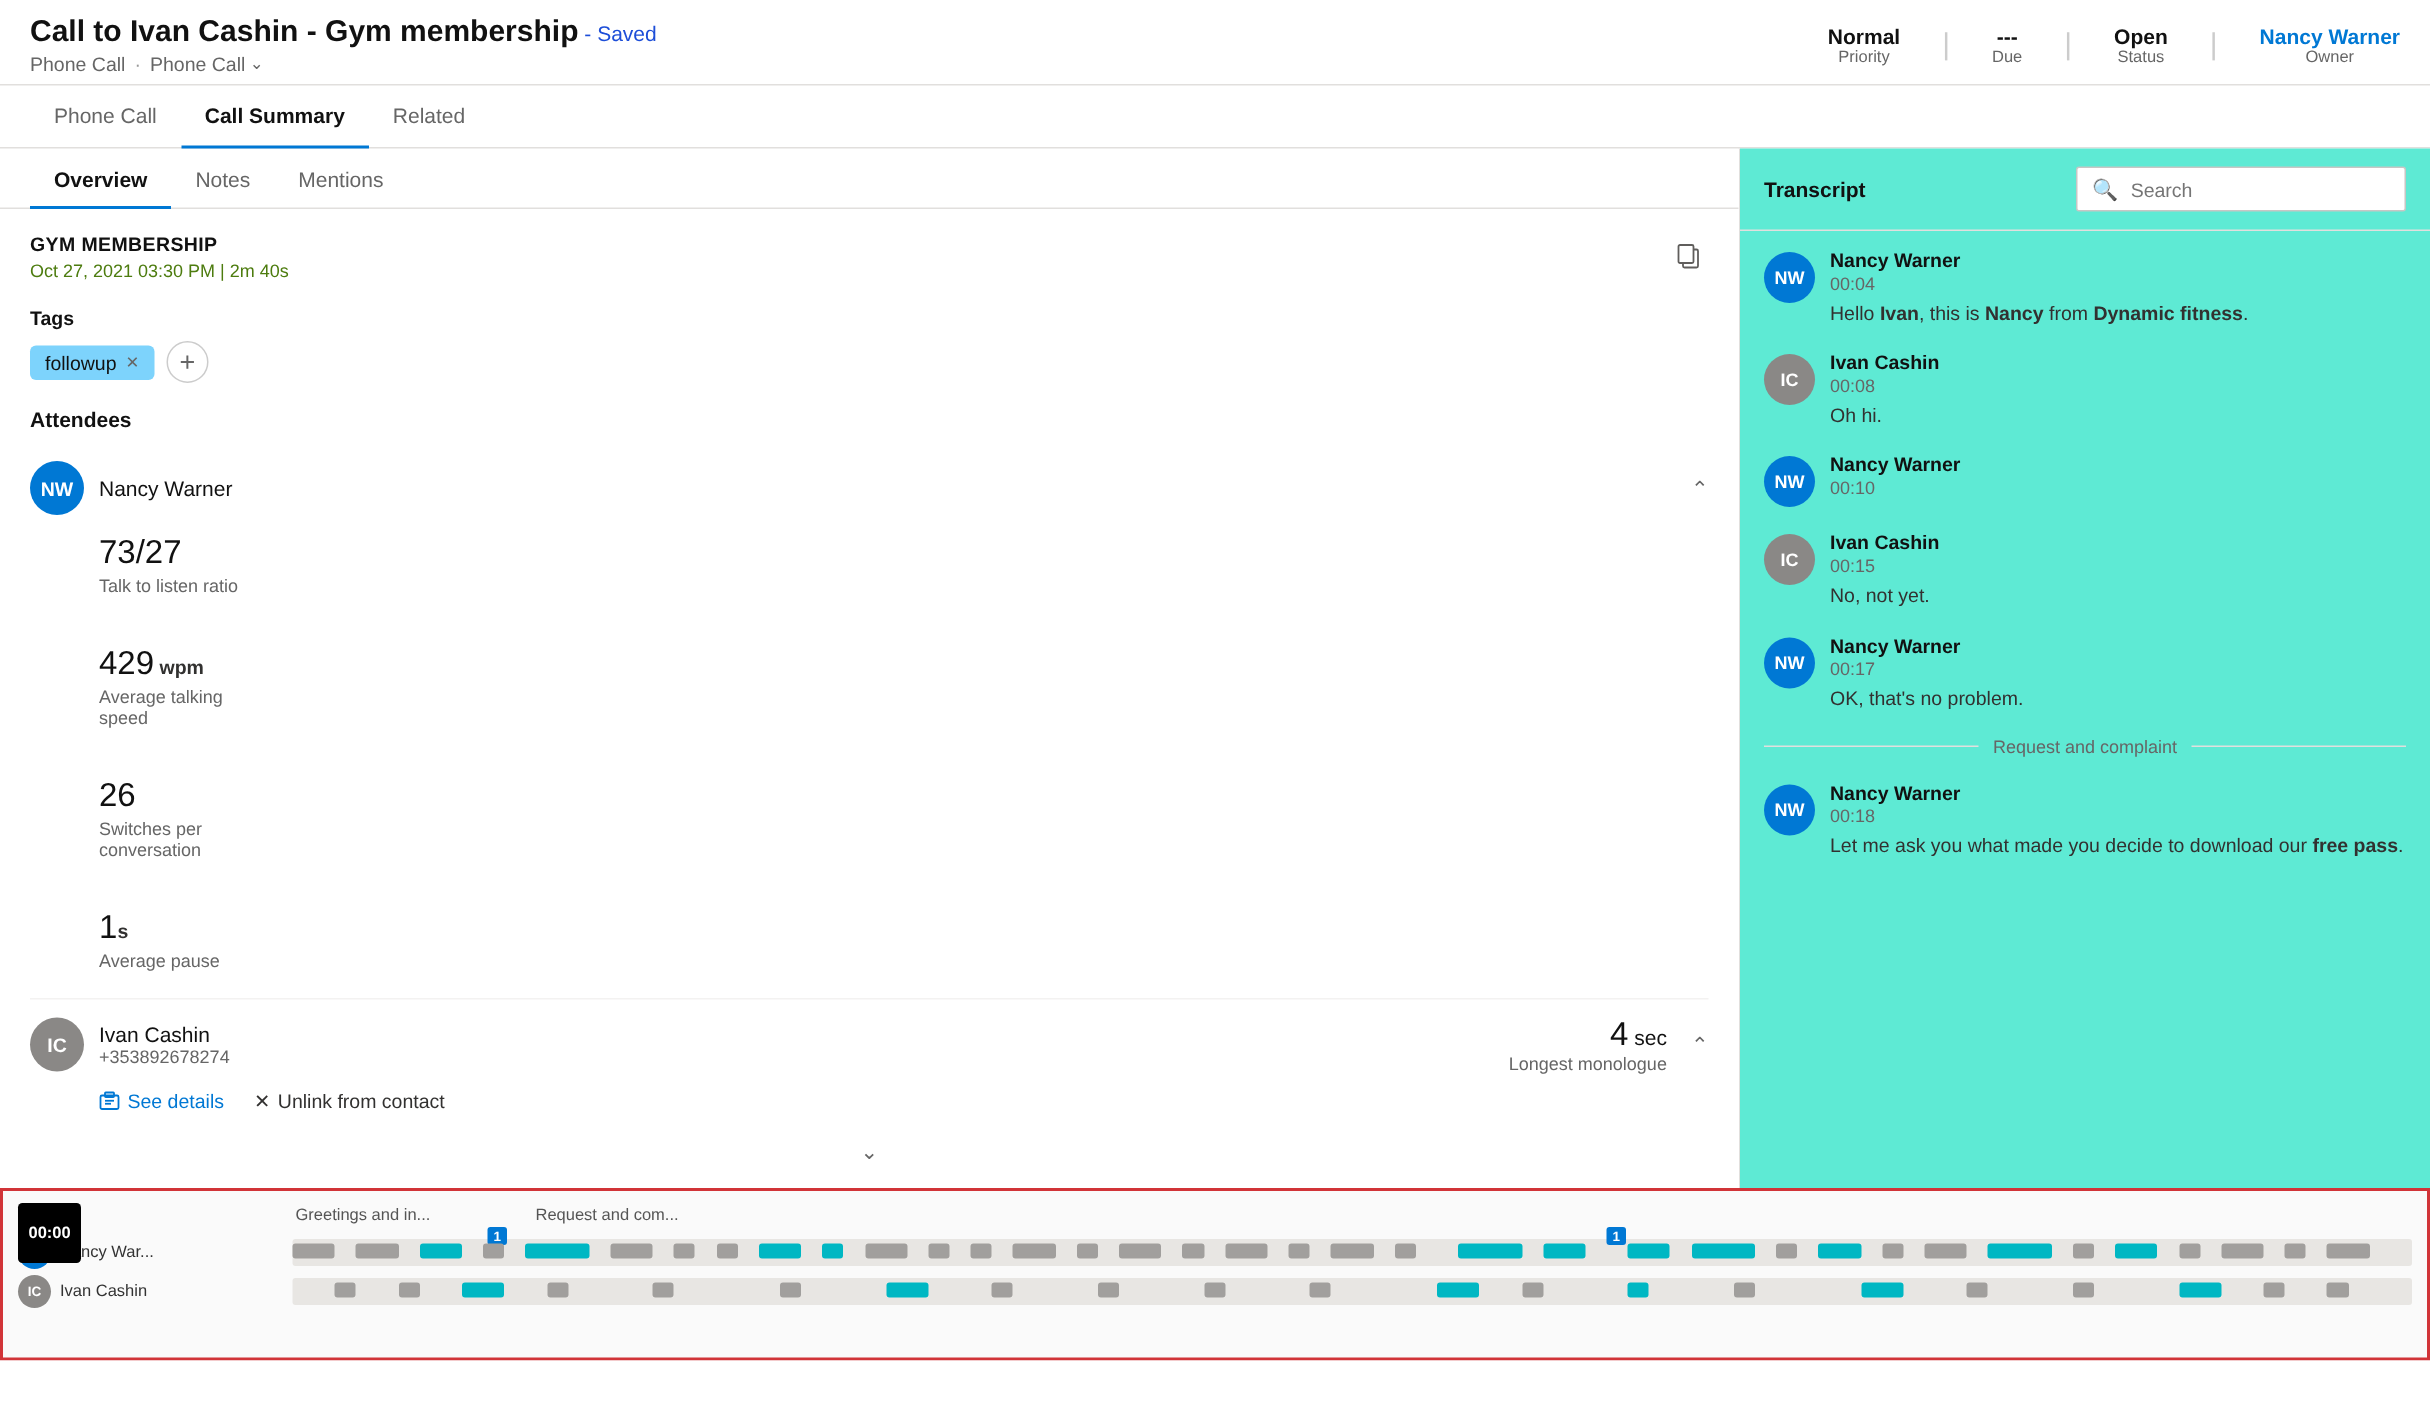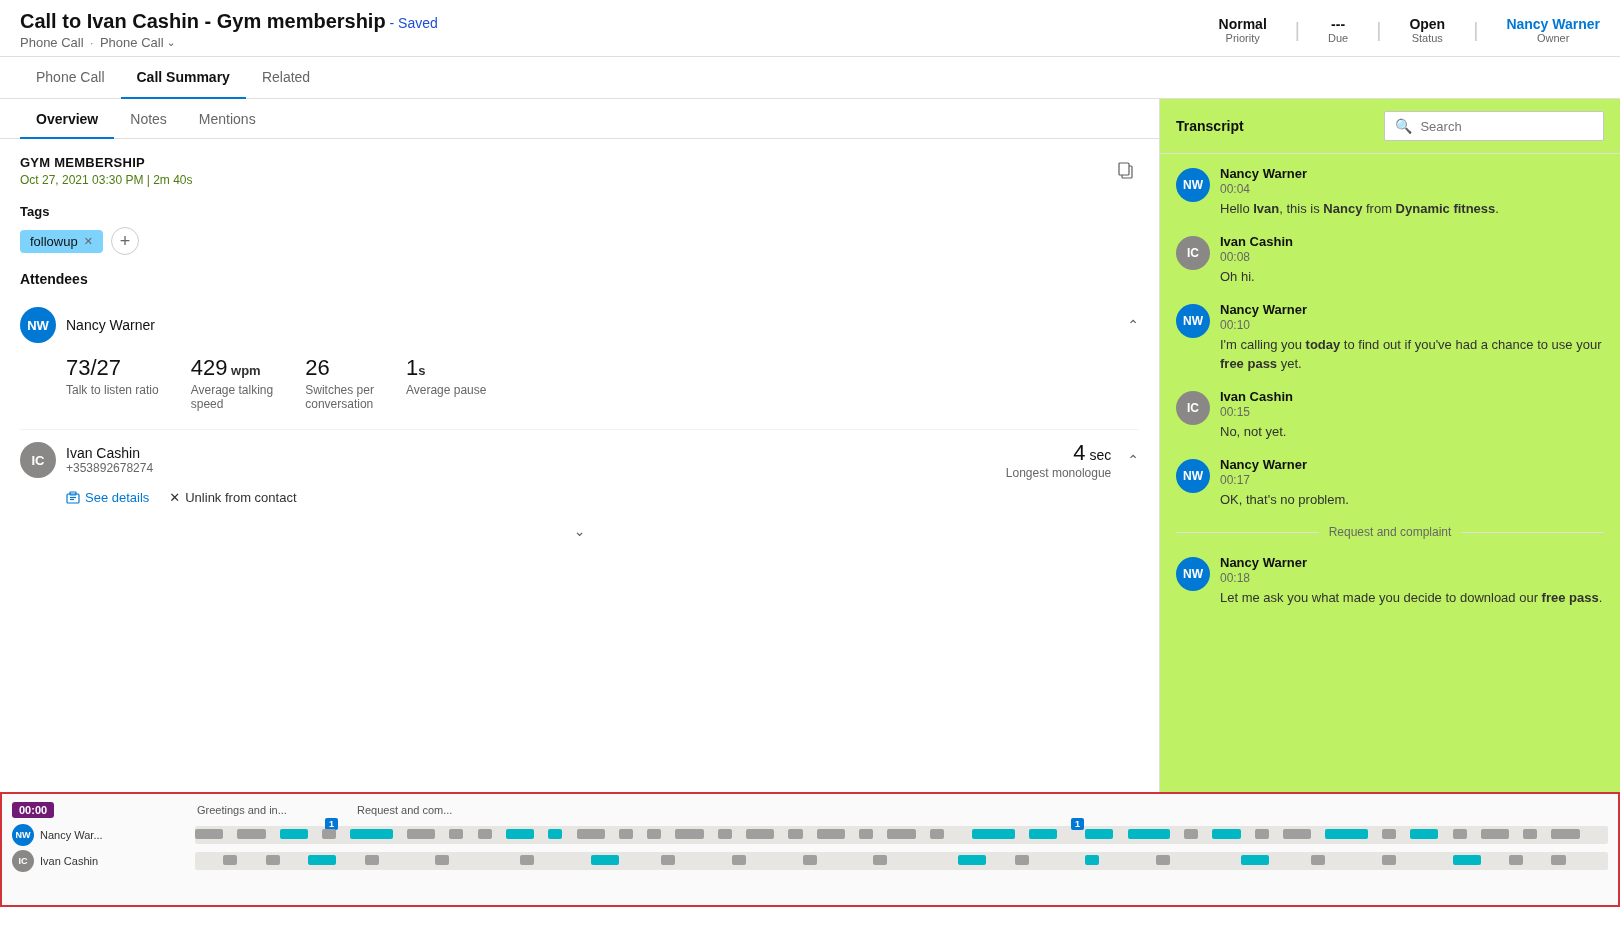--- a/index.html
+++ b/index.html
@@ -172,20 +172,21 @@
       flex-shrink: 0;
     }
     .avatar-blue { background: #0078d4; }
     .avatar-gray { background: #8a8886; }
     .attendee-name { font-size: 14px; font-weight: 500; color: #111; }
     .chevron-btn { background: none; border: none; cursor: pointer; font-size: 14px; color: #666; }
 
     .stats-grid {
       display: flex; gap: 32px;
       padding: 12px 0 8px 46px;
+      flex-direction: column;
     }
     .stat-item {}
     .stat-value { font-size: 22px; font-weight: 400; color: #111; }
     .stat-unit { font-size: 13px; font-weight: 600; }
     .stat-label { font-size: 12px; color: #666; margin-top: 2px; }
 
     .attendee-row-2 {
       padding: 10px 0;
       border-top: 1px solid #f3f2f1;
     }
@@ -210,21 +211,21 @@
     }
 
     .chevron-down-section {
       display: flex; justify-content: center; padding: 8px 0;
       cursor: pointer; color: #666; font-size: 14px;
     }
 
     
     .right-panel {
       width: 460px;
-      background: #bef264;
+      background: #5eead4;
       display: flex;
       flex-direction: column;
     }
     .transcript-header {
       display: flex; align-items: center; justify-content: space-between;
       padding: 12px 16px;
       border-bottom: 1px solid #e1dfdd;
     }
     .transcript-title { font-size: 14px; font-weight: 600; color: #111; }
     .search-box {
@@ -490,21 +491,20 @@
           <div class="msg-time">00:08</div>
           <div class="msg-text">Oh hi.</div>
         </div>
       </div>
 
       <div class="transcript-msg">
         <div class="msg-avatar avatar-blue">NW</div>
         <div class="msg-body">
           <div class="msg-name">Nancy Warner</div>
           <div class="msg-time">00:10</div>
-          <div class="msg-text">I'm calling you <b>today</b> to find out if you've had a chance to use your <b>free pass</b> yet.</div>
         </div>
       </div>
 
       <div class="transcript-msg">
         <div class="msg-avatar avatar-gray">IC</div>
         <div class="msg-body">
           <div class="msg-name">Ivan Cashin</div>
           <div class="msg-time">00:15</div>
           <div class="msg-text">No, not yet.</div>
         </div>
@@ -535,21 +535,21 @@
       </div>
 
     </div>
   </div>
 </div>
 
 <div class="bottom-timeline">
   <div style="position:relative; padding: 0 10px 4px 10px; display:flex; align-items:flex-start; gap:0;">
 
     <div style="position:absolute; left:10px; top:0; z-index:2;">
-      <div style="background:#701a75;color:#fff;font-size:11px;font-weight:700;padding:2px 7px;border-radius:3px;">00:00</div>
+      <div style="background:#000000;color:#fff;font-size:11px;font-weight:700;padding:14px 7px;border-radius:3px;">00:00</div>
     </div>
 
     <div style="width:185px;flex-shrink:0;"></div>
     <div style="display:flex;flex:1;">
       <div style="width:160px;font-size:11px;color:#555;padding-top:2px;">Greetings and in...</div>
       <div style="width:170px;font-size:11px;color:#555;padding-top:2px;">Request and com...</div>
     </div>
   </div>
 
   <div style="padding:4px 10px 0 10px;">

